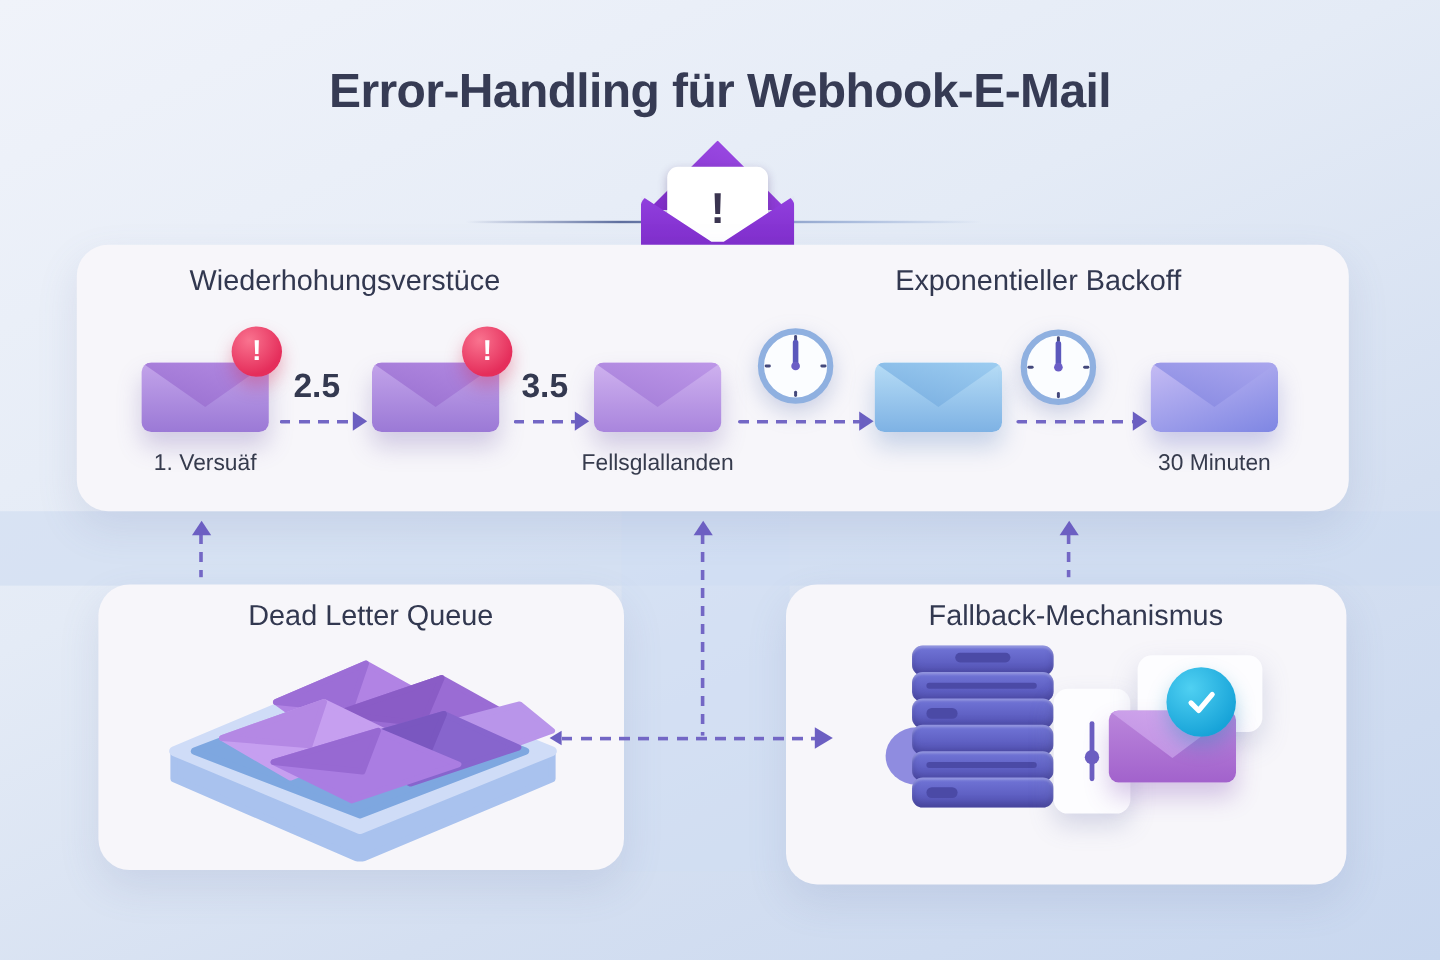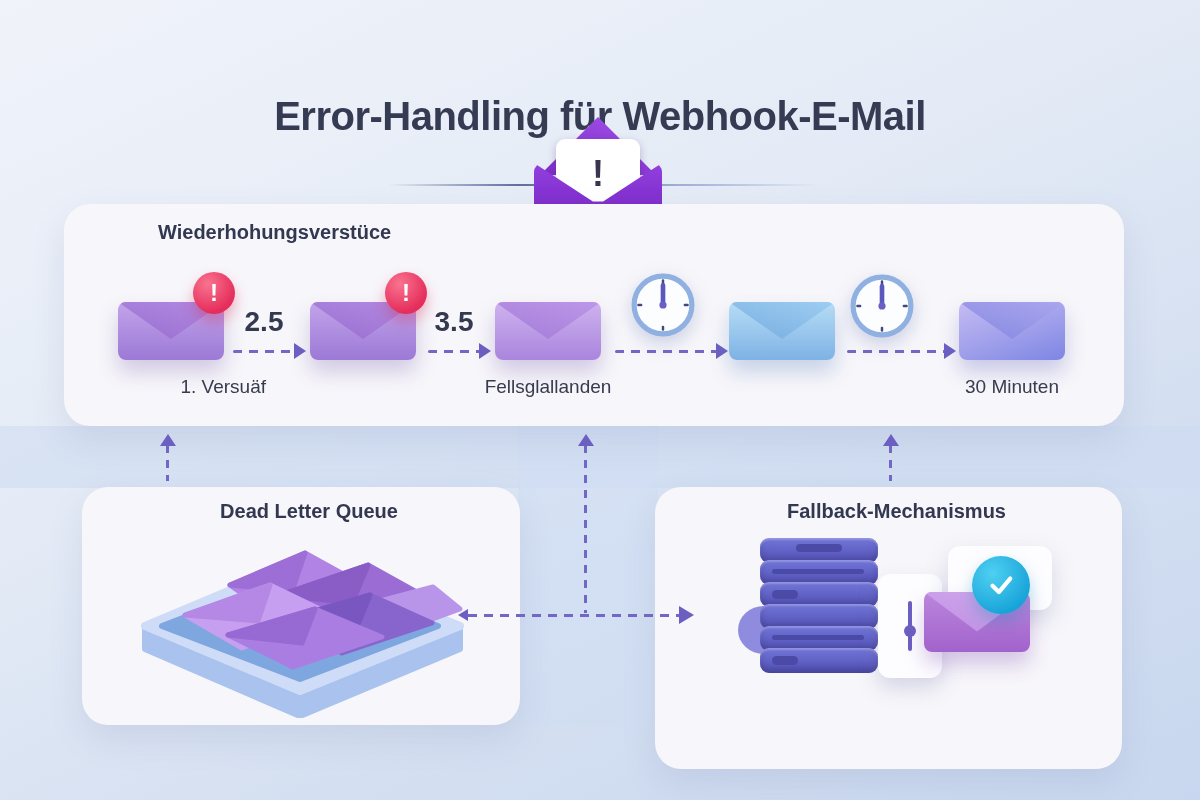--- a/index.html
+++ b/index.html
@@ -7,21 +7,21 @@
   body { font-family:"Liberation Sans", sans-serif; }
   .stage {
     position:relative; width:1200px; height:800px; overflow:hidden;
     background:linear-gradient(155deg,#f0f3fa 0%, #e4ebf6 40%, #d4dff1 70%, #c8d7ef 100%);
   }
   .band-h { position:absolute; left:0; top:426px; width:1200px; height:62px; background:#ccdbf1; opacity:.55; }
   .band-v { position:absolute; left:518px; top:426px; width:140px; height:300px; background:#d0def3; opacity:.6; }
 
   .title {
     position:absolute; left:0; top:54px; width:1200px; text-align:center;
-    font-size:40px; font-weight:700; letter-spacing:-0.5px; color:#363b54;margin-top:40px;
+    font-size:40px; font-weight:700; letter-spacing:-0.5px; color:#363b54;
   }
 
   
   .topline { position:absolute; left:388px; top:184px; width:430px; height:2px;
     background:linear-gradient(90deg, rgba(95,113,159,0) 0%, #5f6f9f 30%, #7d92bf 52%, #aabcdd 75%, rgba(170,188,221,0) 100%); }
   .topenv { position:absolute; left:534px; top:115px; width:128px; height:112px; }
   .topenv .flap { position:absolute; left:6px; right:6px; top:2px; height:58px;
     clip-path:polygon(50% 0, 100% 100%, 0 100%);
     background:linear-gradient(200deg,#a050e8,#7f2cc8); }
   .topenv .note { position:absolute; left:22px; top:24px; width:84px; height:70px;
@@ -30,22 +30,22 @@
   .topenv .front { position:absolute; left:0; top:48px; width:128px; height:64px; border-radius:9px;
     background:linear-gradient(180deg,#9140de 0%, #8330cf 55%, #7527c2 100%);
     clip-path:polygon(0 0, 46% 60%, 54% 60%, 100% 0, 100% 100%, 0 100%);
     box-shadow:0 14px 22px rgba(110,60,180,.35); }
 
   
   .panel { position:absolute; background:#f7f6fa; border-radius:26px;
     box-shadow:0 14px 34px rgba(100,115,165,.14); }
   .main-panel { left:64px; top:204px; width:1060px; height:222px; }
   .dlq-panel  { left:82px; top:487px; width:438px; height:238px; }
-  .fb-panel   { left:655px; top:487px; width:467px; height:282px; }
-  .heading { font-size:20px; font-weight:700; color:#323850; }
+  .fb-panel   { left:655px; top:487px; width:467px; height:250px; }
+  .heading { font-size:24px; font-weight:400; color:#323850; }
   .mh-left  { position:absolute; left:158px; top:221px; }
   .mh-right { position:absolute; left:746px; top:221px; }
   .panel-heading { position:absolute; left:0; right:0; top:13px; text-align:center;margin-left:16px; }
 
   
   .env { position:absolute; top:302px; width:106px; height:58px; border-radius:8px;
     box-shadow:0 12px 20px rgba(110,90,170,.28); }
   .env::before { content:""; position:absolute; left:0; right:0; top:0; bottom:0;
     border-radius:8px 8px 0 0; clip-path:polygon(0 0, 100% 0, 50% 64%); }
   .env.purple { background:linear-gradient(180deg,#c3a4ea 0%,#9b79d6 100%); }
@@ -131,25 +131,26 @@
 
   <div class="panel main-panel"></div>
   <div class="panel dlq-panel">
     <div class="heading panel-heading">Dead Letter Queue</div>
   </div>
   <div class="panel fb-panel">
     <div class="heading panel-heading">Fallback-Mechanismus</div>
   </div>
 
   <div class="heading mh-left">Wiederhohungsverstüce</div>
+  <div class="heading mh-right">Exponentieller Backoff</div>
 
   <div class="env purple" style="left:118px;">
     <div class="badge">!</div>
   </div>
-  <div class="flow-label" style="left:76px;text-align:right;">1. Versuäf</div>
+  <div class="flow-label" style="left:76px;">1. Versuäf</div>
 
   <div class="num" style="left:230px;">2.5</div>
   <div class="darrow" style="left:233px; width:62px;"></div>
 
   <div class="env purple" style="left:310px;">
     <div class="badge">!</div>
   </div>
 
   <div class="num" style="left:420px;">3.5</div>
   <div class="darrow" style="left:428px; width:52px;"></div>

